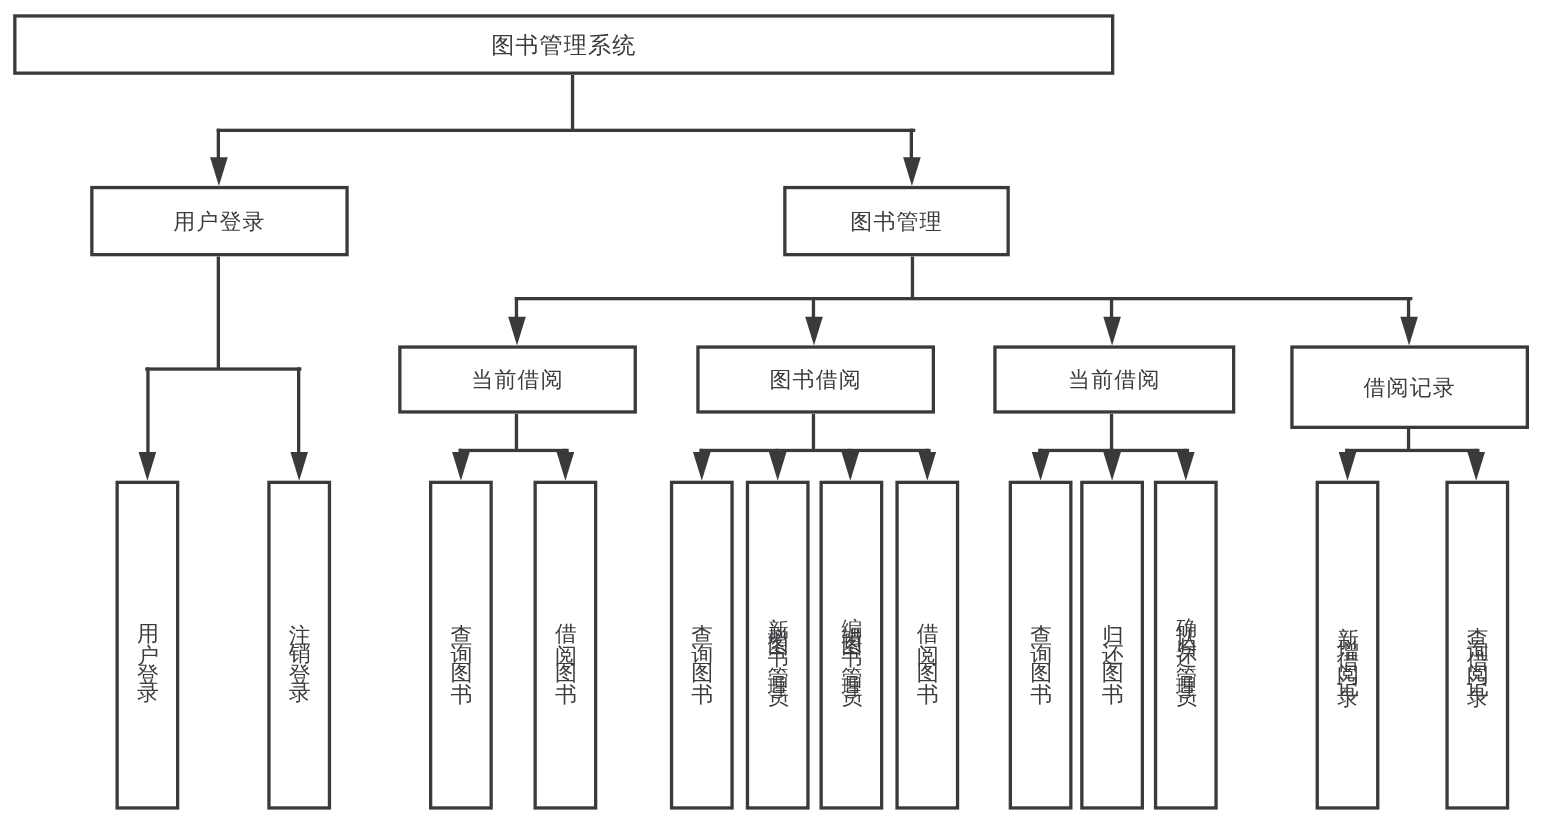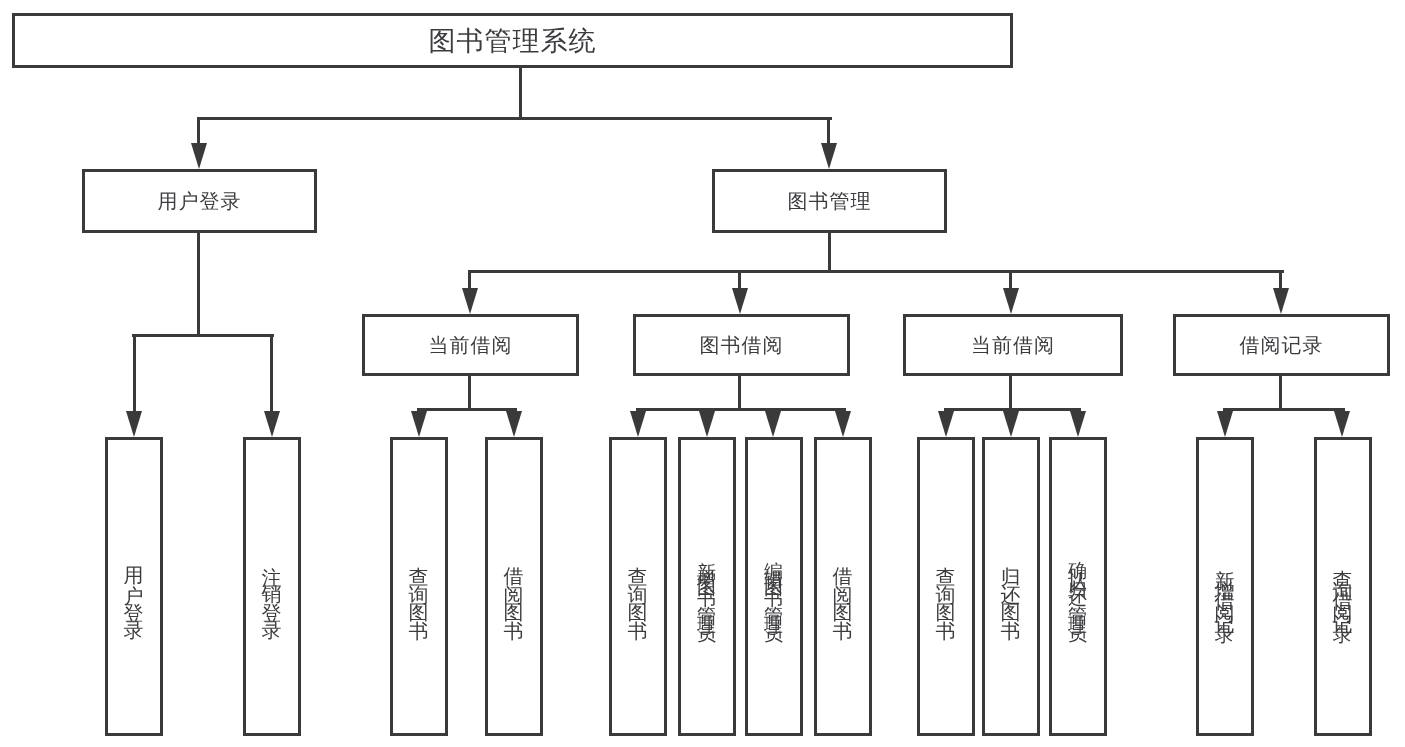--- a/index.html
+++ b/index.html
@@ -7,21 +7,21 @@
     position:relative; width:1405px; height:747px;
     background:#ffffff; overflow:hidden;
     font-family:"Liberation Sans","DejaVu Sans",sans-serif;
   }
   .box {
     position:absolute; box-sizing:border-box;
     border:3px solid #3a3a3a; background:#ffffff;
     display:flex; align-items:center; justify-content:center;
     color:#3c3c40; font-size:20px; letter-spacing:1px;
   }
-  .root-box { font-size:27px; }
+  .root-box { font-size:21px; }
   .vlabel {
     writing-mode:vertical-rl; text-orientation:mixed;
     line-height:1; display:block;
   }
   .sp4 { letter-spacing:18px; }
   .sp6 { letter-spacing:11px; }
   .sp9 { letter-spacing:9px; font-size:19px; }
   .line { position:absolute; background:#3a3a3a; }
   .ahead {
     position:absolute; width:0; height:0;
@@ -94,26 +94,26 @@
   <div class="ahead" style="left:835px;top:411px"></div>
   <div class="ahead" style="left:938px;top:411px"></div>
   <div class="ahead" style="left:1003px;top:411px"></div>
   <div class="ahead" style="left:1070px;top:411px"></div>
   <div class="ahead" style="left:1217px;top:411px"></div>
   <div class="ahead" style="left:1334px;top:411px"></div>
 
   <div class="box root-box" style="left:12px;top:13px;width:1001px;height:55px">图书管理系统</div>
 
   <div class="box" style="left:82px;top:169px;width:235px;height:64px">用户登录</div>
-  <div class="box" style="left:712px;top:169px;width:235px;height:64px">图书管理</div>
+  <div class="box" style="left:712px;top:169px;width:206px;height:64px">图书管理</div>
 
   <div class="box" style="left:362px;top:314px;width:217px;height:62px">当前借阅</div>
   <div class="box" style="left:633px;top:314px;width:217px;height:62px">图书借阅</div>
   <div class="box" style="left:903px;top:314px;width:220px;height:62px">当前借阅</div>
-  <div class="box" style="left:1173px;top:314px;width:217px;height:62px">借阅记录</div>
+  <div class="box" style="left:1173px;top:314px;width:217px;height:76px">借阅记录</div>
 
   <div class="box" style="left:105px;top:437px;width:58px;height:299px">
     <span class="vlabel sp4">用户登录</span>
   </div>
   <div class="box" style="left:243px;top:437px;width:58px;height:299px">
     <span class="vlabel sp4">注销登录</span>
   </div>
 
   <div class="box" style="left:390px;top:437px;width:58px;height:299px">
     <span class="vlabel sp4">查询图书</span>

